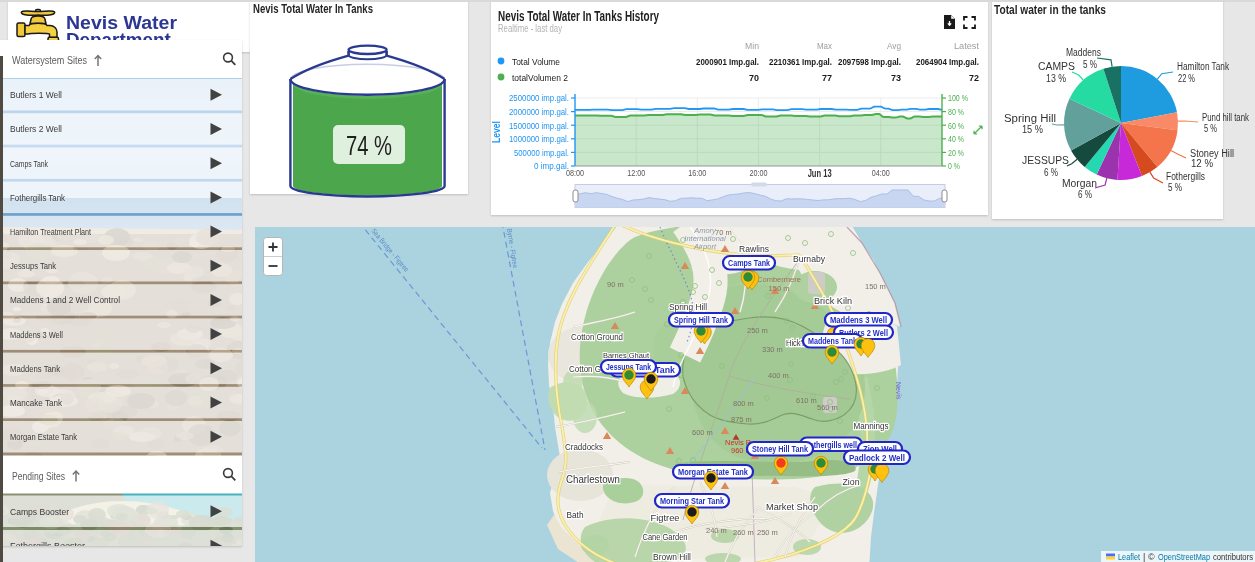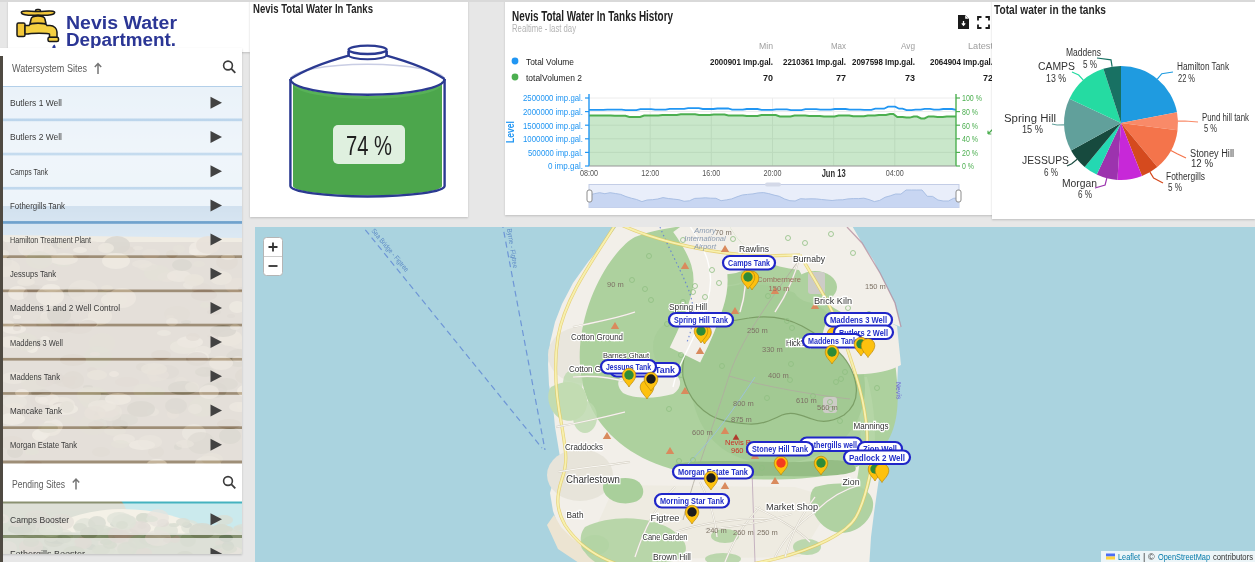--- a/index.html
+++ b/index.html
@@ -17,21 +17,21 @@
   <path d="M23,18.5 c0,-2 2,-3.5 7,-3.5 c5,0 7,1.5 7,3.5 l1,4 l-16,0 Z" fill="#f2c73a"></path>
   <rect x="9" y="22" width="8" height="13.5" rx="1.5" fill="#f2c73a"></rect>
   <path d="M17,24.5 L21,24.5 C22,21.5 38,21.5 39,24.5 L42,24.5 C46,24.5 49,27.5 49,31 L49,36.5 L41.5,36.5 L41.5,33 C40,32 22,32 20,33 L17,33 Z" fill="#f5d041"></path>
   <rect x="40" y="36.3" width="10.5" height="4.2" rx="1.5" fill="#f5d041"></rect>
  </g>
  <path d="M46.5,43.5 c1.5,2 1.5,4.3 0,4.9 c-1.5,0.6 -2.8,-1.3 -1.9,-3 c0.45,-0.9 1.3,-1.5 1.9,-1.9 Z" fill="#2b3a9a"></path>
 <text x="58" y="27.5" font-size="17.5" fill="#2b3695" text-anchor="start" font-weight="bold" textLength="111" lengthAdjust="spacingAndGlyphs">Nevis Water</text>
       <text x="58" y="45" font-size="17.5" fill="#2b3695" text-anchor="start" font-weight="bold" textLength="110" lengthAdjust="spacingAndGlyphs">Department.</text>
     </svg>
   </div>
-<div style="position:absolute;left:0;top:48px;width:242px;height:506px;box-shadow:0 1px 2px rgba(0,0,0,.18)">
+<div style="position:absolute;left:0;top:40px;width:242px;height:506px;box-shadow:0 1px 2px rgba(0,0,0,.18)">
     <svg width="242" height="506" viewBox="0 0 242 506">
       <defs>
         <linearGradient id="sky" x1="0" y1="0" x2="0" y2="1">
           <stop offset="0" stop-color="#a9c9e6"></stop>
           <stop offset="0.7" stop-color="#c6dcef"></stop>
           <stop offset="1" stop-color="#bdd6ec"></stop>
         </linearGradient>
         <linearGradient id="sea" x1="0" y1="0" x2="0" y2="1">
           <stop offset="0" stop-color="#5d93c4"></stop>
           <stop offset="1" stop-color="#85b2d6"></stop>
@@ -490,41 +490,41 @@
       <circle cx="228" cy="433.0" r="4.4" stroke="#3c3c3c" stroke-width="1.6" fill="none"></circle>
       <path d="M231.2,436.2 L235.3,440.3" stroke="#3c3c3c" stroke-width="1.8"></path>
       <rect x="0" y="455.5" width="242" height="31.5" fill="#ffffff" opacity="0.72"></rect>
       <text x="10" y="474.65" font-size="9.5" fill="#3a3a3a" text-anchor="start" textLength="59" lengthAdjust="spacingAndGlyphs">Camps Booster</text>
       <path d="M210.5,465.2 L222,471.2 L210.5,477.2 Z" fill="#424242"></path>
       <rect x="0" y="490.0" width="242" height="31.5" fill="#ffffff" opacity="0.72"></rect>
       <text x="10" y="509.15" font-size="9.5" fill="#3a3a3a" text-anchor="start" textLength="75" lengthAdjust="spacingAndGlyphs">Fothergills Booster</text>
       <path d="M210.5,499.8 L222,505.8 L210.5,511.8 Z" fill="#424242"></path>
     </svg>
   </div>
-<div class="card" style="left:250px;top:0;width:218px;height:217px;">
+<div class="card" style="left:250px;top:0;width:218px;height:194px;">
     <svg width="218" height="217" viewBox="0 0 218 217">
       <text x="3" y="13" font-size="13.5" fill="#262626" text-anchor="start" font-weight="bold" textLength="120" lengthAdjust="spacingAndGlyphs">Nevis Total Water In Tanks</text>
   <path d="M40.4,79 C60,66.5 88,58.5 98.6,55.6 L98.6,50 L136.6,50 L136.6,55.6 C147,58.5 175,66.5 194.6,79 L194.6,186 L40.4,186 Z" fill="#ffffff"></path>
   <path d="M40.4,80 A77.1,15.8 0 0 1 194.6,80" stroke="#c9cde4" stroke-width="1.6" fill="none"></path>
   <path d="M43,81 A74.5,14.9 0 0 0 192,81 L192,186 A74.5,9.5 0 0 1 43,186 Z" fill="#4ca64c"></path>
   <path d="M43,81 A74.5,14.9 0 0 0 192,81 L192,84 A74.5,14.9 0 0 1 43,84 Z" fill="#58b158"></path>
   <g stroke="#2b3a91" stroke-width="2.4" fill="none">
    <path d="M40.4,79 C60,66.5 88,58.5 98.6,55.6 L98.6,51"></path>
    <path d="M194.6,79 C175,66.5 147,58.5 136.6,55.6 L136.6,51"></path>
    <ellipse cx="117.6" cy="49.8" rx="19" ry="4.2" fill="#ffffff"></ellipse>
    <path d="M98.6,51 L98.6,55 A19,4.2 0 0 0 136.6,55 L136.6,51" stroke-width="2"></path>
    <path d="M40.4,79 A77.1,15.8 0 0 0 194.6,79"></path>
    <path d="M40.4,79 L40.4,186 M194.6,79 L194.6,186"></path>
    <path d="M40.4,186 A77.1,10.5 0 0 0 194.6,186"></path>
   </g>
   <rect x="83" y="125" width="72" height="39" rx="5" fill="#dff0df"></rect>
 <text x="119" y="155" font-size="28" fill="#1f1f1f" text-anchor="middle" textLength="46" lengthAdjust="spacingAndGlyphs">74 %</text>
     </svg>
   </div>
-<div class="card" style="left:491px;top:0;width:497px;height:215px;margin-left:14px;">
+<div class="card" style="left:491px;top:0;width:497px;height:215px;">
     <svg width="497" height="215" viewBox="0 0 497 215">
       <text x="7" y="21" font-size="14" fill="#212121" text-anchor="start" font-weight="bold" textLength="161" lengthAdjust="spacingAndGlyphs">Nevis Total Water In Tanks History</text>
       <text x="7" y="32" font-size="10.5" fill="#b3b3b3" text-anchor="start" textLength="64" lengthAdjust="spacingAndGlyphs">Realtime - last day</text>
       <g transform="translate(452,15)">
         <path d="M1,0 L8,0 L12,4 L12,14 L1,14 Z" fill="#1a1a1a"></path>
         <path d="M8.2,0.4 L8.2,3.8 L11.6,3.8 Z" fill="#ffffff"></path>
         <path d="M6.5,6 L6.5,9.8 M4.8,8.4 L6.5,10.2 L8.2,8.4" stroke="#ffffff" stroke-width="1.3" fill="none"></path>
       </g>
       <g transform="translate(473,17)">
         <path d="M0,3.5 L0,0 L3.5,0 M7.5,0 L11,0 L11,3.5 M11,7.5 L11,11 L7.5,11 M3.5,11 L0,11 L0,7.5" stroke="#1a1a1a" stroke-width="1.8" fill="none"></path>
@@ -597,21 +597,21 @@
         <path d="M0,7 L8,-1 M0,7 L3.2,7 M0,7 L0,3.8 M8,-1 L4.8,-1 M8,-1 L8,2.2" stroke="#4caf50" stroke-width="1.2" fill="none"></path>
       </g>
       <rect x="84" y="184.5" width="370" height="23.0" fill="#e9eefa" stroke="#c3cde6" stroke-width="1"></rect>
       <path d="M84,207.5 L84.0,195.2 L89.3,193.7 L94.6,192.7 L99.9,193.7 L105.1,192.7 L110.4,193.5 L115.7,194.4 L121.0,196.6 L126.3,198.2 L131.6,199.5 L136.9,201.6 L142.1,200.0 L147.4,199.7 L152.7,199.0 L158.0,197.6 L163.3,198.5 L168.6,199.1 L173.9,199.7 L179.1,201.3 L184.4,200.8 L189.7,198.4 L195.0,198.2 L200.3,197.8 L205.6,198.2 L210.9,198.3 L216.1,200.7 L221.4,199.9 L226.7,198.9 L232.0,196.8 L237.3,195.0 L242.6,194.4 L247.9,193.9 L253.1,192.9 L258.4,192.6 L263.7,193.6 L269.0,195.1 L274.3,196.3 L279.6,199.0 L284.9,200.7 L290.1,201.0 L295.4,198.7 L300.7,199.0 L306.0,198.8 L311.3,198.9 L316.6,199.5 L321.9,200.0 L327.1,200.5 L332.4,199.9 L337.7,199.8 L343.0,198.9 L348.3,198.6 L353.6,198.6 L358.9,198.2 L364.1,199.6 L369.4,201.6 L374.7,200.4 L380.0,197.3 L385.3,195.8 L390.6,194.0 L395.9,194.1 L401.1,190.0 L406.4,190.0 L411.7,190.0 L417.0,190.0 L422.3,196.3 L427.6,196.4 L432.9,200.0 L438.1,201.0 L443.4,201.0 L448.7,198.3 L454.0,197.9 L454,207.5 Z" fill="#c8d6f2"></path>
       <polyline points="84.0,195.2 89.3,193.7 94.6,192.7 99.9,193.7 105.1,192.7 110.4,193.5 115.7,194.4 121.0,196.6 126.3,198.2 131.6,199.5 136.9,201.6 142.1,200.0 147.4,199.7 152.7,199.0 158.0,197.6 163.3,198.5 168.6,199.1 173.9,199.7 179.1,201.3 184.4,200.8 189.7,198.4 195.0,198.2 200.3,197.8 205.6,198.2 210.9,198.3 216.1,200.7 221.4,199.9 226.7,198.9 232.0,196.8 237.3,195.0 242.6,194.4 247.9,193.9 253.1,192.9 258.4,192.6 263.7,193.6 269.0,195.1 274.3,196.3 279.6,199.0 284.9,200.7 290.1,201.0 295.4,198.7 300.7,199.0 306.0,198.8 311.3,198.9 316.6,199.5 321.9,200.0 327.1,200.5 332.4,199.9 337.7,199.8 343.0,198.9 348.3,198.6 353.6,198.6 358.9,198.2 364.1,199.6 369.4,201.6 374.7,200.4 380.0,197.3 385.3,195.8 390.6,194.0 395.9,194.1 401.1,190.0 406.4,190.0 411.7,190.0 417.0,190.0 422.3,196.3 427.6,196.4 432.9,200.0 438.1,201.0 443.4,201.0 448.7,198.3 454.0,197.9" fill="none" stroke="#a9bfe4" stroke-width="1"></polyline>
       <rect x="82" y="190" width="5" height="12" rx="2" fill="#ffffff" stroke="#8d8d8d"></rect>
       <rect x="451" y="190" width="5" height="12" rx="2" fill="#ffffff" stroke="#8d8d8d"></rect>
       <rect x="260" y="182.5" width="16" height="4" rx="2" fill="#d4d9e8"></rect>
     </svg>
   </div>
-<div class="card" style="left:992px;top:0;width:263px;height:219px;">
+<div class="card" style="left:992px;top:0;width:231px;height:219px;">
     <svg width="263" height="219" viewBox="0 0 263 219">
       <text x="2" y="13.5" font-size="13.5" fill="#262626" text-anchor="start" font-weight="bold" textLength="112" lengthAdjust="spacingAndGlyphs">Total water in the tanks</text>
       <path d="M129,123 L129.00,66.00 A57,57 0 0 1 184.99,112.32 Z" fill="#1f9be0"></path>
       <path d="M129,123 L184.99,112.32 A57,57 0 0 1 185.55,130.14 Z" fill="#f98a68"></path>
       <path d="M129,123 L185.55,130.14 A57,57 0 0 1 165.33,166.92 Z" fill="#f4744b"></path>
       <path d="M129,123 L165.33,166.92 A57,57 0 0 1 149.98,176.00 Z" fill="#d54a1e"></path>
       <path d="M129,123 L149.98,176.00 A57,57 0 0 1 125.42,179.89 Z" fill="#c728d8"></path>
       <path d="M129,123 L125.42,179.89 A57,57 0 0 1 104.73,174.58 Z" fill="#9c33ae"></path>
       <path d="M129,123 L104.73,174.58 A57,57 0 0 1 92.67,166.92 Z" fill="#24d8b2"></path>
       <path d="M129,123 L92.67,166.92 A57,57 0 0 1 79.05,150.46 Z" fill="#174a3e"></path>

